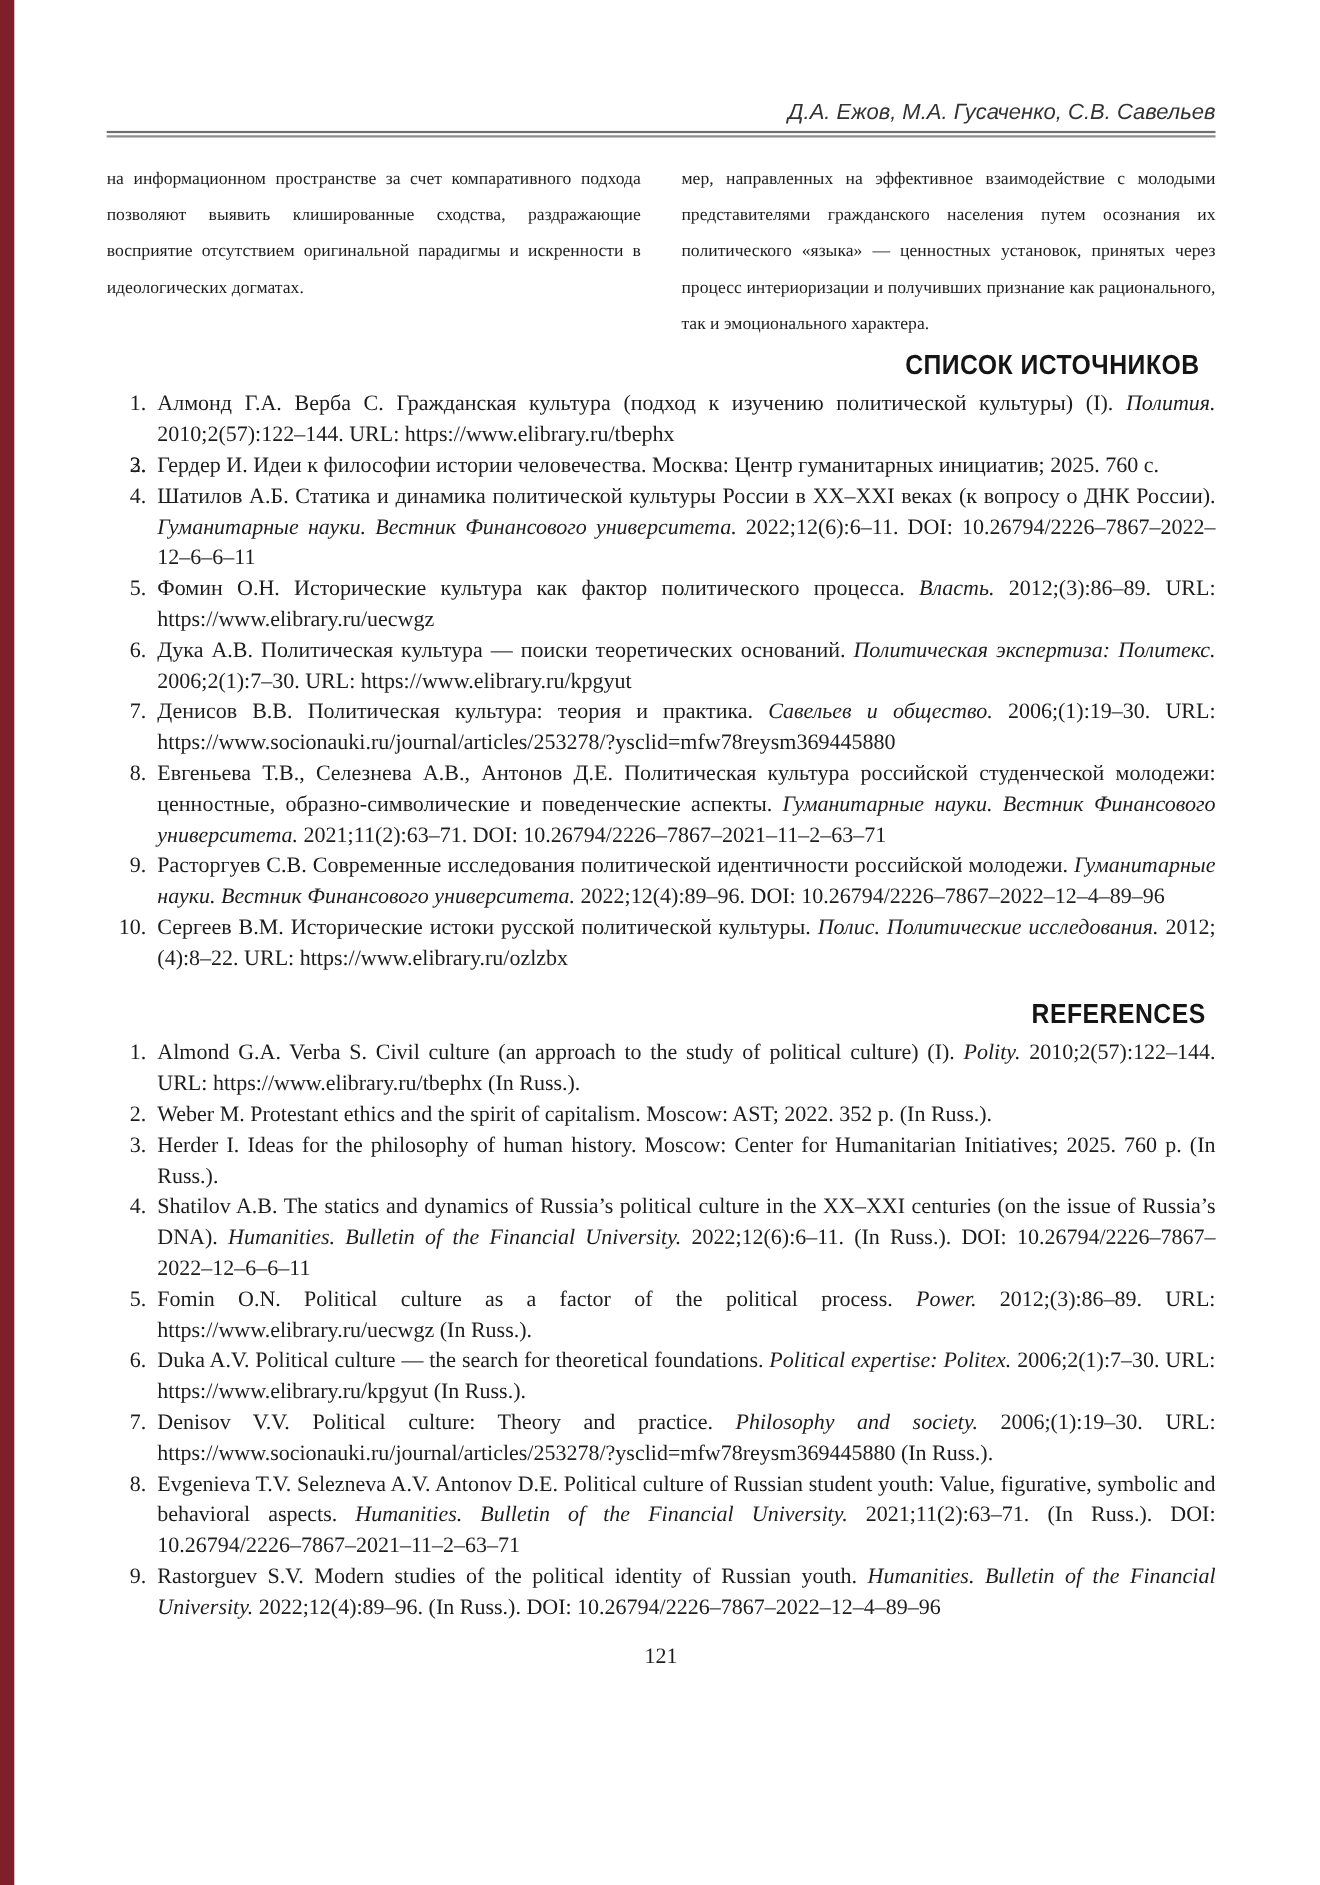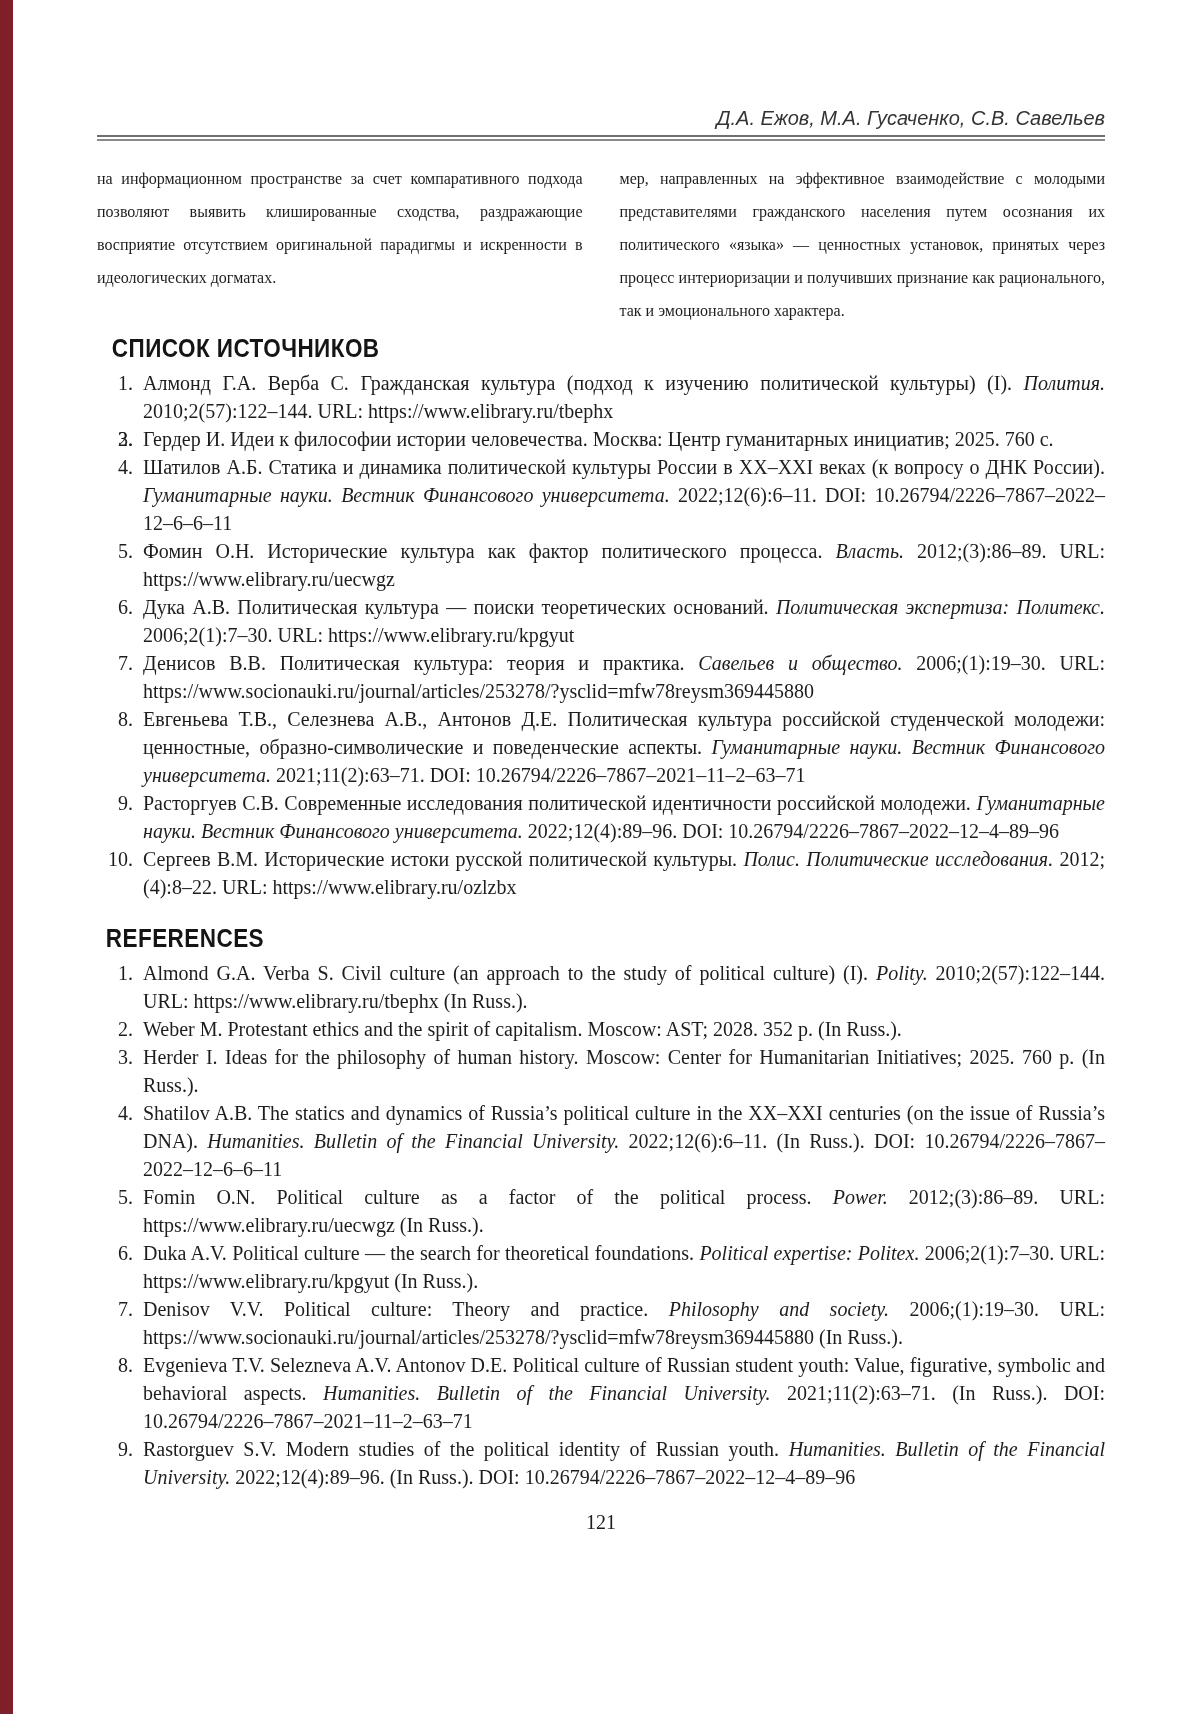--- a/index.html
+++ b/index.html
@@ -10,21 +10,21 @@
     margin:0 auto;
     font-family:"Liberation Serif", serif;
     color:#1d1d1d;
     overflow:hidden;
   }
   .edge-stripe{
     position:absolute;left:0;top:0;bottom:0;width:13px;
     background:#7e1f29;
   }
   .content{
-    position:absolute;left:97px;top:16px;width:1008px;
+    position:absolute;left:97px;top:0;width:1008px;
   }
   .authors{
     margin-top:90px;
     text-align:right;
     font-family:"Liberation Sans", sans-serif;
     font-style:italic;
     font-size:20px;
     line-height:24px;
     color:#333333;
   }
@@ -41,21 +41,21 @@
     margin-top:21px;
     font-size:16px;
     line-height:33px;
     text-align:justify;
   }
   .columns .col{flex:1;min-width:0;}
   .columns p{margin:0;hyphens:none;}
   .columns p.indent{text-indent:30px;}
   h2.section-heading{
     margin:6px 0 6px 0;
-    text-align:left;
+    text-align:right;
     font-family:"Liberation Sans", sans-serif;
     font-weight:700;
     font-size:25px;
     line-height:30px;
     color:#151515;
   }
   h2.section-heading .hd{
     display:inline-block;
     transform:scaleX(0.9);
     transform-origin:center;
@@ -124,21 +124,21 @@
       </div>
 
     <div class="refs-gap"></div>
 
     <h2 class="section-heading">
       <span class="hd">REFERENCES</span>
     </h2>
 
     <div id="references-list" class="ref-list">
         <div class="ref-item"><span class="ref-num">1.</span><span>Almond G.A. Verba S. Civil culture (an approach to the study of political culture) (I). </span><em>Polity.</em><span> 2010;2(57):122–144. URL: https://www.elibrary.ru/tbephx (In Russ.).</span></div>
-        <div class="ref-item"><span class="ref-num">2.</span><span>Weber M. Protestant ethics and the spirit of capitalism. Moscow: AST; 2028. 352 p. (In Russ.).</span></div>
+        <div class="ref-item"><span class="ref-num">2.</span><span>Weber M. Protestant ethics and the spirit of capitalism. Moscow: AST; 2022. 352 p. (In Russ.).</span></div>
         <div class="ref-item"><span class="ref-num">3.</span><span>Herder I. Ideas for the philosophy of human history. Moscow: Center for Humanitarian Initiatives; 2025. 760 p. (In Russ.).</span></div>
         <div class="ref-item"><span class="ref-num">4.</span><span>Shatilov A.B. The statics and dynamics of Russia’s political culture in the XX–XXI centuries (on the issue of Russia’s DNA). </span><em>Humanities. Bulletin of the Financial University.</em><span> 2022;12(6):6–11. (In Russ.). DOI: 10.26794/2226–7867–2022–12–6–6–11</span></div>
         <div class="ref-item"><span class="ref-num">5.</span><span>Fomin O.N. Political culture as a factor of the political process. </span><em>Power.</em><span> 2012;(3):86–89. URL: https://www.elibrary.ru/uecwgz (In Russ.).</span></div>
         <div class="ref-item"><span class="ref-num">6.</span><span>Duka A.V. Political culture — the search for theoretical foundations. </span><em>Political expertise: Politex.</em><span> 2006;2(1):7–30. URL: https://www.elibrary.ru/kpgyut (In Russ.).</span></div>
         <div class="ref-item"><span class="ref-num">7.</span><span>Denisov V.V. Political culture: Theory and practice. </span><em>Philosophy and society.</em><span> 2006;(1):19–30. URL: https://www.socionauki.ru/journal/articles/253278/?ysclid=mfw78reysm369445880 (In Russ.).</span></div>
         <div class="ref-item"><span class="ref-num">8.</span><span>Evgenieva T.V. Selezneva A.V. Antonov D.E. Political culture of Russian student youth: Value, figurative, symbolic and behavioral aspects. </span><em>Humanities. Bulletin of the Financial University.</em><span> 2021;11(2):63–71. (In Russ.). DOI: 10.26794/2226–7867–2021–11–2–63–71</span></div>
         <div class="ref-item"><span class="ref-num">9.</span><span>Rastorguev S.V. Modern studies of the political identity of Russian youth. </span><em>Humanities. Bulletin of the Financial University.</em><span> 2022;12(4):89–96. (In Russ.). DOI: 10.26794/2226–7867–2022–12–4–89–96</span></div>
       </div>
 
     <div class="page-number">121</div>

